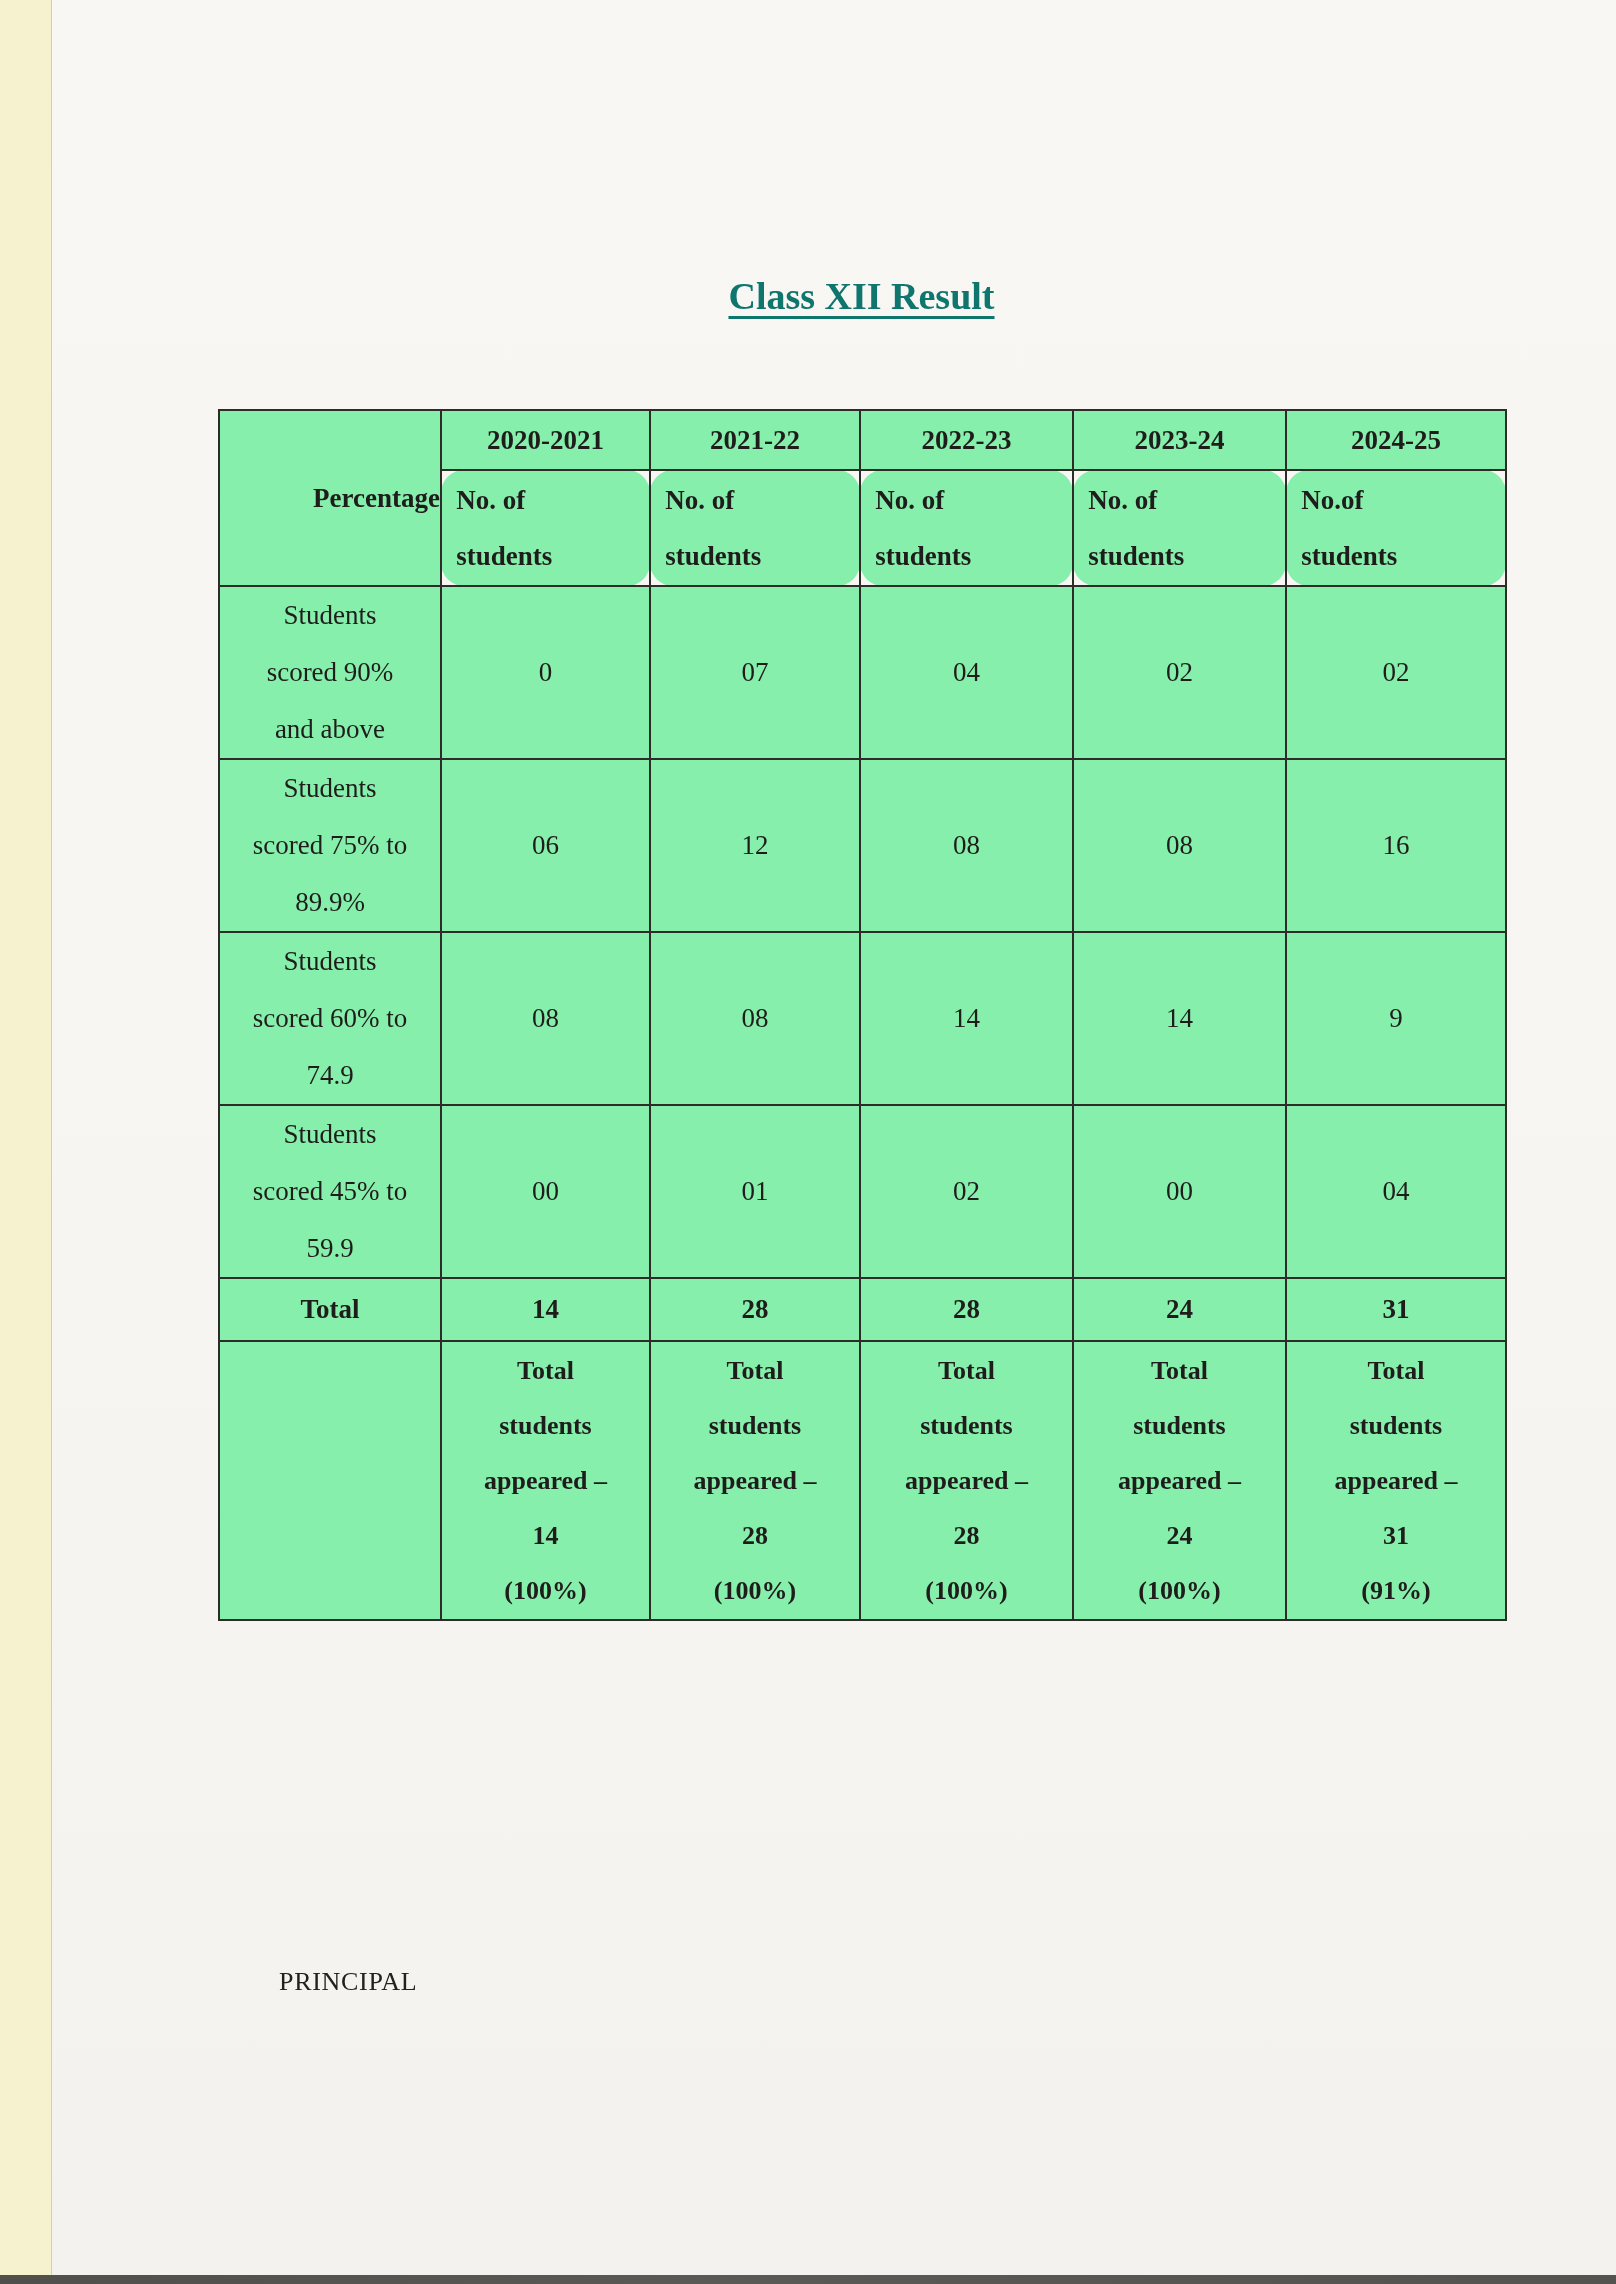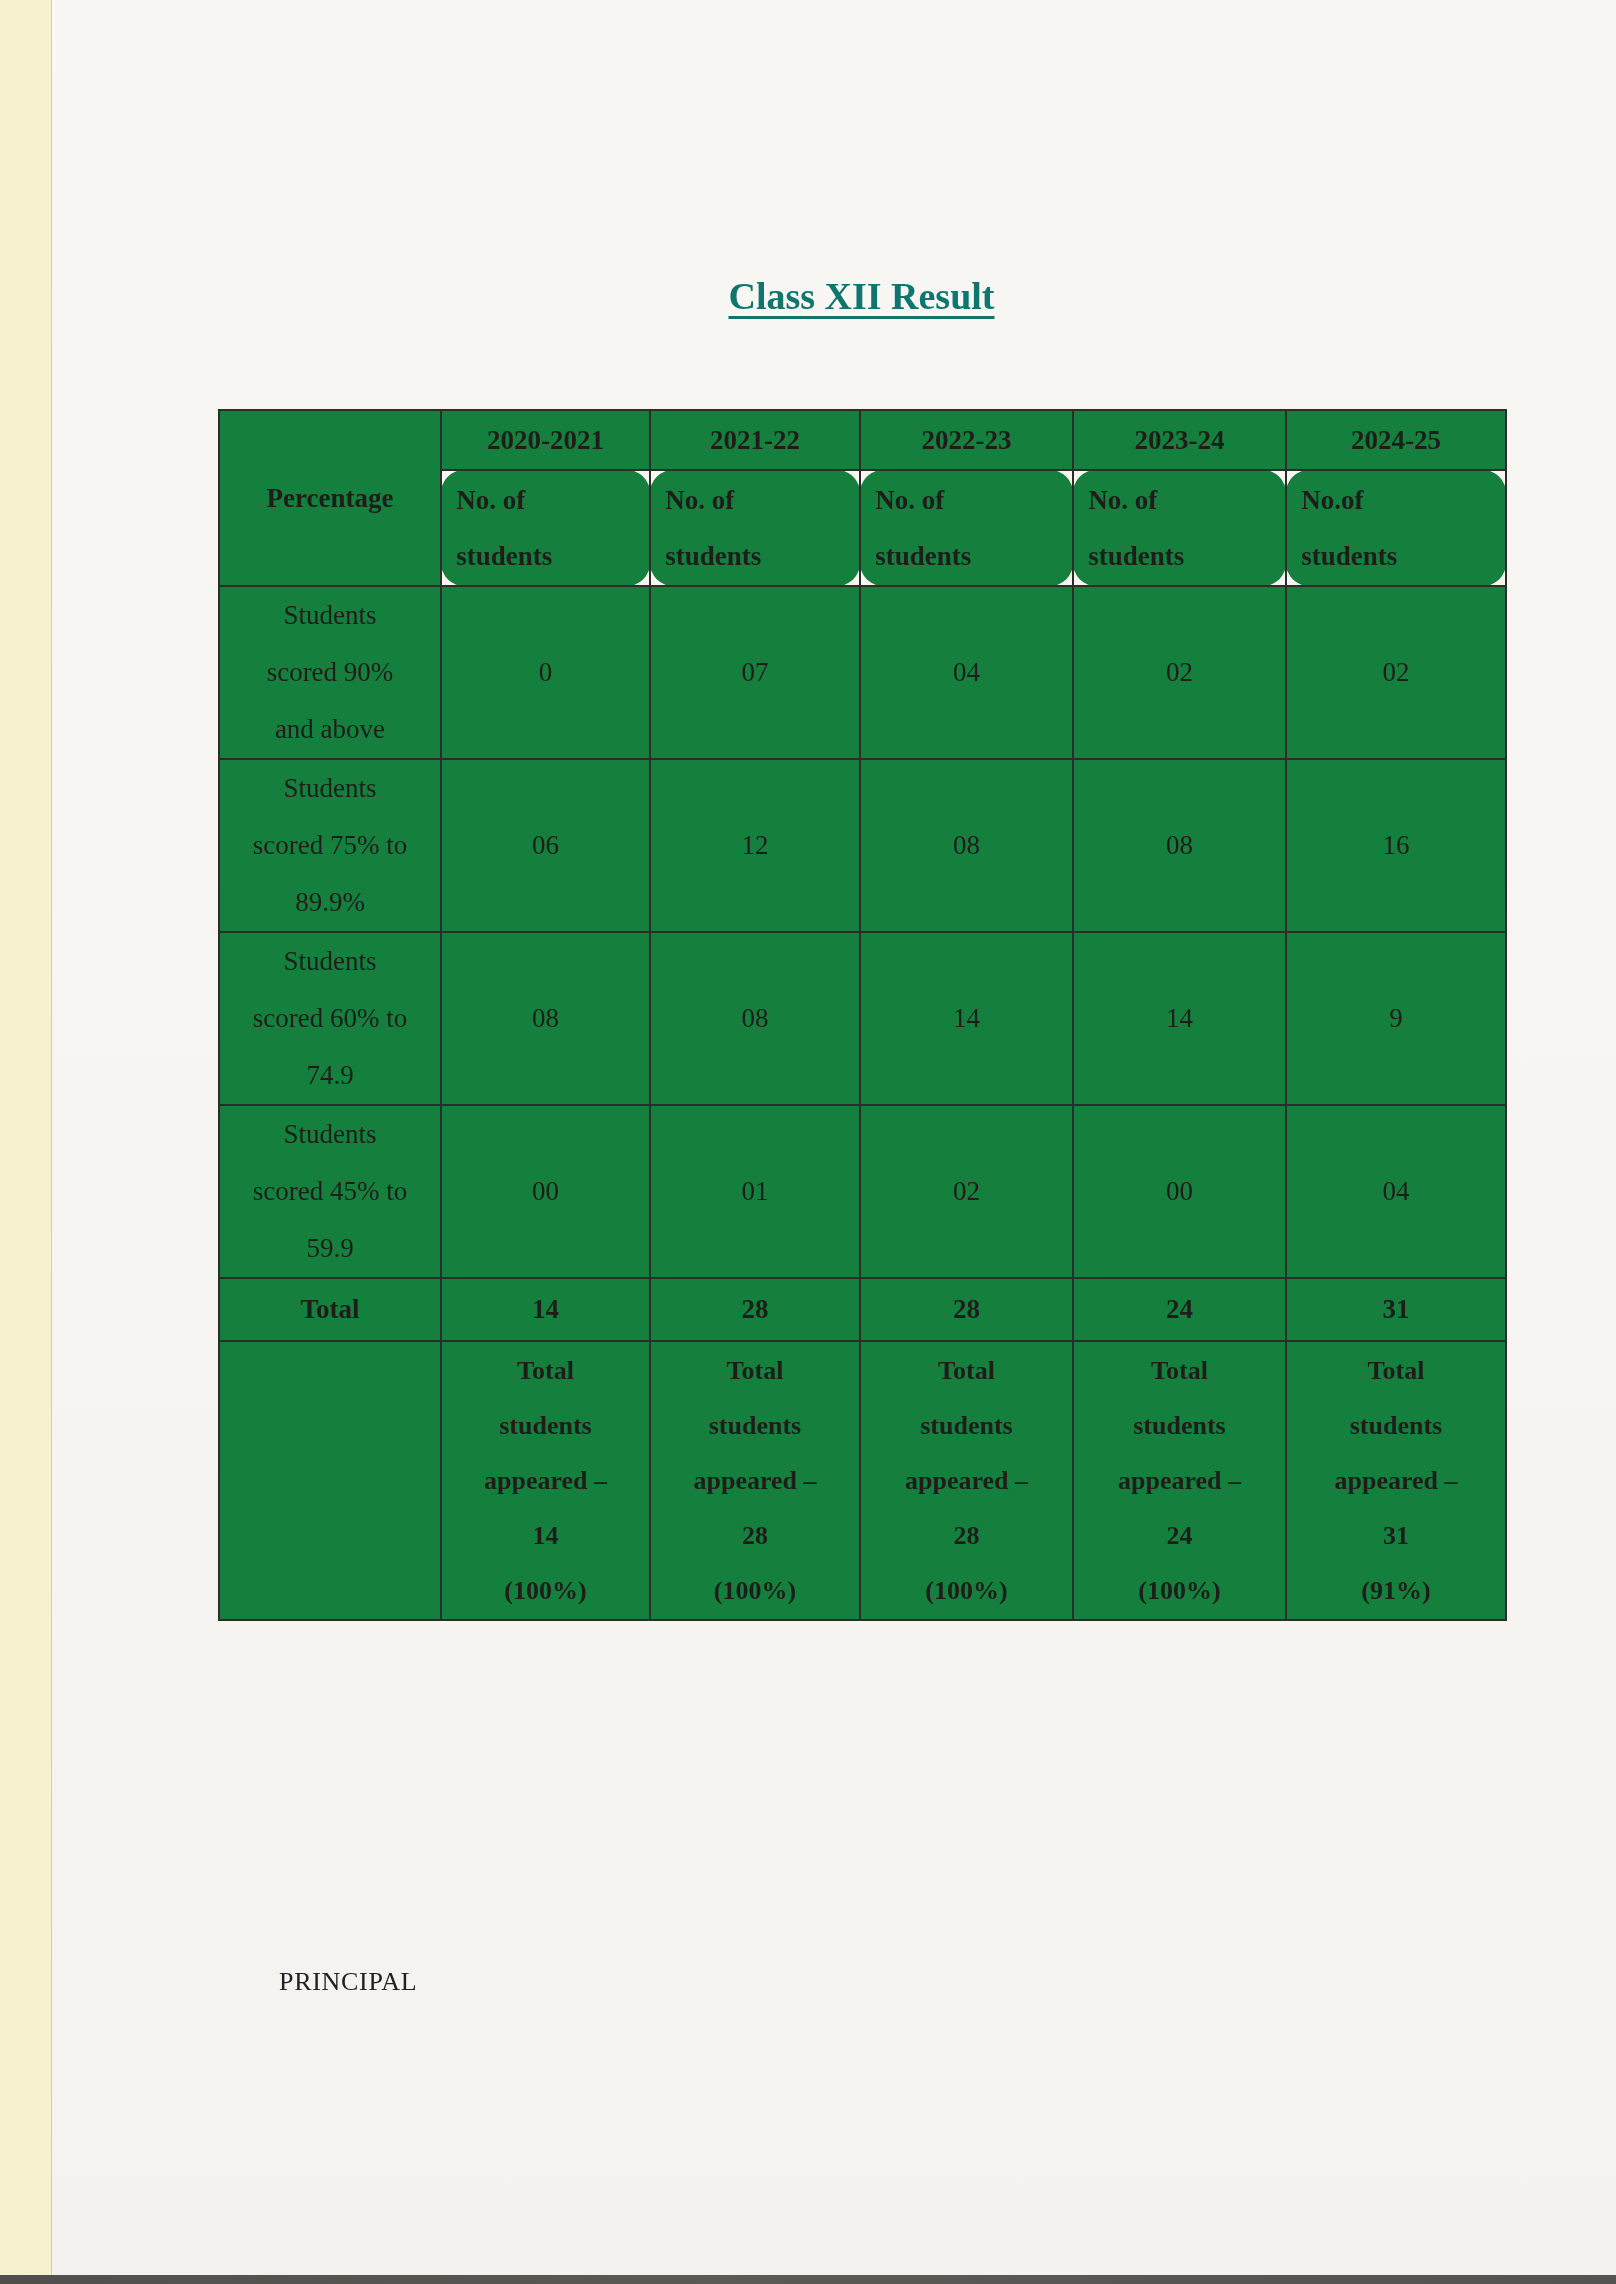--- a/index.html
+++ b/index.html
@@ -29,32 +29,32 @@
     text-underline-offset: 6.5px;
   }
   table.result-table {
     position: absolute; left: 218px; top: 409px; width: 1287px;
     border-collapse: collapse; table-layout: fixed;
     border: 2px solid #2e2c29;
   }
   table.result-table td {
     border: 2px solid #2e2c29;
     padding: 0; overflow: hidden;
-    background: #15803d;
+    background: #86efac;
     font-size: 27px;
   }
   tr.year-row   { height: 60px; }
   tr.sub-row    { height: 116px; }
   tr.data-row   { height: 172px; }
   tr.total-row  { height: 63px; }
   tr.appeared-row { height: 279px; }
 
   td.hdr { background: #d6d3cb; }
   td.corner-cell {
-    text-align: center; vertical-align: middle;
+    text-align: right; vertical-align: middle;
     font-weight: bold; font-size: 29px;
   }
   td.year-cell {
     text-align: center; vertical-align: middle;
     font-weight: bold;
   }
   td.sub-cell { vertical-align: middle; border-radius: 23px; }
   td.sub-cell .line {
     padding-left: 14.3px; line-height: 56px;
     font-weight: bold; text-align: left;

